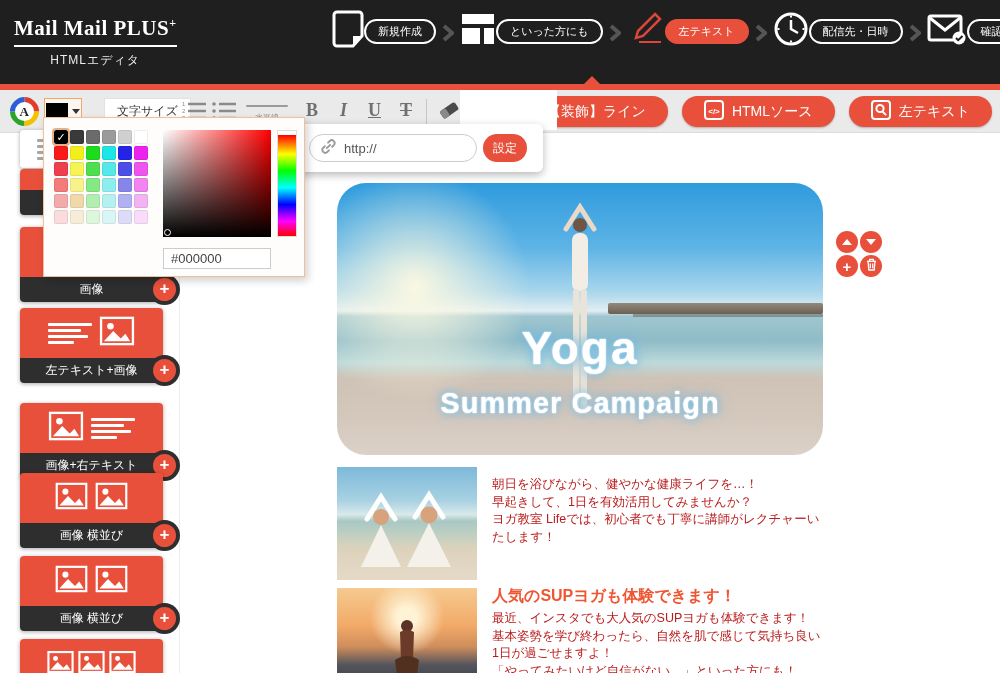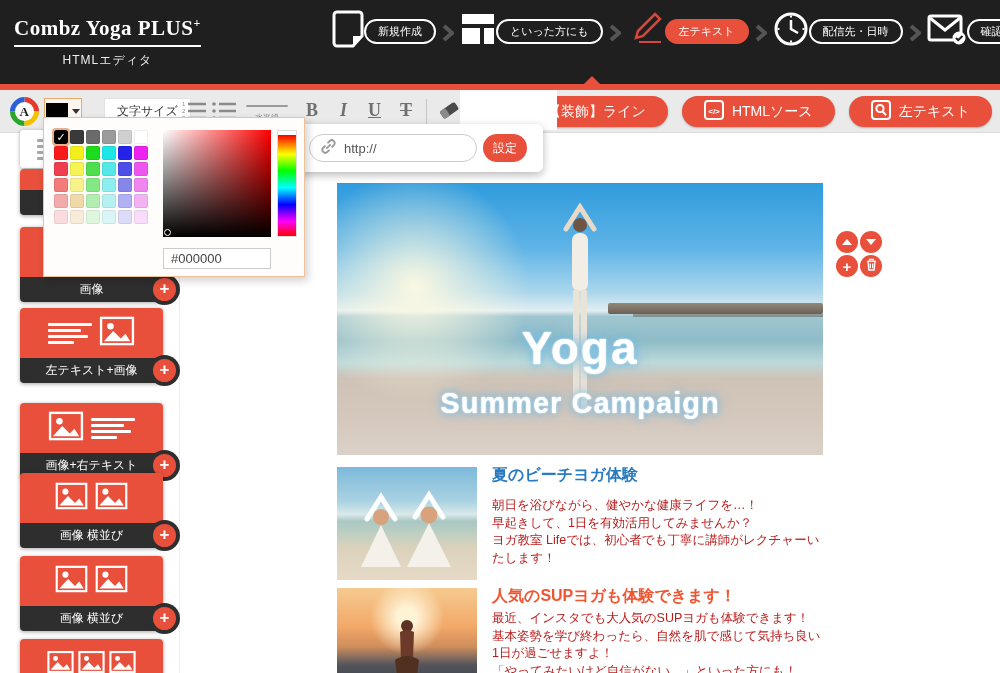--- a/index.html
+++ b/index.html
@@ -89,21 +89,21 @@
             color:#fff;font-size:17px;font-weight:bold;line-height:22px;text-align:center;
             box-shadow:0 0 0 4px #2e2e2e;cursor:pointer;}
   .tlines{display:flex;flex-direction:column;gap:3px;}
   .tlines i{display:block;height:3px;background:#fff;border-radius:1px;}
   .tlines.gray i{background:#a8a8a8;}
 
   
   .hero{position:absolute;left:337px;top:183px;width:486px;height:272px;cursor:pointer;
     background:
       radial-gradient(circle at 16% 38%, rgba(255,250,225,.95), rgba(255,250,225,0) 26%),
-      linear-gradient(180deg,#2f9bdd 0%,#5fb4e6 24%,#a9d6ec 40%,#e2eef2 47%,#9fc6d0 49%,#8fbcc8 58%,#bcd9da 66%,#cfc2b6 72%,#d4c8bd 86%,#dcd1c8 100%);}
+      linear-gradient(180deg,#2f9bdd 0%,#5fb4e6 24%,#a9d6ec 40%,#e2eef2 47%,#9fc6d0 49%,#8fbcc8 58%,#bcd9da 66%,#cfc2b6 72%,#d4c8bd 86%,#dcd1c8 100%); border-radius: 29px;}
   .pier{position:absolute;right:0;top:120px;width:215px;height:11px;border-radius:2px;
         background:linear-gradient(180deg,#93897b,#6b6054);}
   .pier2{position:absolute;right:0;top:131px;width:190px;height:3px;background:rgba(90,80,70,.45);}
   .hero-title{position:absolute;left:0;width:100%;top:138px;text-align:center;color:#fff;font-weight:bold;
       font-size:46px;letter-spacing:2px;
       text-shadow:0 0 2px #fff,0 0 7px rgba(110,185,230,.95),0 0 14px rgba(110,185,230,.8);}
   .hero-sub{position:absolute;left:0;width:100%;top:204px;text-align:center;color:#fff;font-weight:bold;
       font-size:29px;letter-spacing:1px;
       text-shadow:0 0 2px #fff,0 0 7px rgba(110,185,230,.95),0 0 13px rgba(110,185,230,.8);}
   .hero-person{position:absolute;left:50%;top:20px;transform:translateX(-50%);}
@@ -132,21 +132,21 @@
   .sec-b{margin-top:11px;font-size:12.5px;line-height:17.5px;color:#b91c1c;white-space:pre-line;}
   .sec-text.s2 .sec-b{margin-top:3px;}
 </style>
 </head>
 <body>
 
 <div class="screen">
 
   <div class="hdr">
     <div class="logo">
-      <div class="logo-title"><span>Combz Yoga PLUS</span><sup>+</sup></div>
+      <div class="logo-title"><span>Mail Mail PLUS</span><sup>+</sup></div>
       <div class="logo-sub">HTMLエディタ</div>
     </div>
 
     <div class="steps">
       <div class="step">
         <span class="step-icon">
           <svg width="32" height="38" viewBox="0 0 32 38">
               <path d="M5 2h22a3 3 0 0 1 3 3v21l-9 10H5a3 3 0 0 1-3-3V5a3 3 0 0 1 3-3z" fill="none" stroke="#fff" stroke-width="3"></path>
               <path d="M30 26l-9 10v-10z" fill="#fff"></path>
             </svg>
@@ -503,21 +503,20 @@
         </g>
         <g>
           <path d="M78 50 L92 28 L106 50" fill="none" stroke="#fff" stroke-width="5" stroke-linecap="round"></path>
           <circle cx="92" cy="48" r="8.5" fill="#d8a27c"></circle>
           <path d="M70 100 L92 56 L114 100 Z" fill="#f4f1ea"></path>
         </g>
       </svg>
     </span>
   </div>
   <div class="sec-text s1">
-    <div class="sec-h blue">夏のビーチヨガ体験</div>
     <div class="sec-b">朝日を浴びながら、健やかな健康ライフを…！
 早起きして、1日を有効活用してみませんか？
 ヨガ教室 Lifeでは、初心者でも丁寧に講師がレクチャーいたします！</div>
   </div>
 
   <div class="sec-img s2">
     <span class="sec-fig">
       <svg width="140" height="113" viewBox="0 0 140 113">
         <circle cx="70" cy="38" r="6" fill="#5a3326"></circle>
         <path d="M63 44 Q70 40 77 44 L76 72 Q70 78 64 72 Z" fill="#6b3a28"></path>

